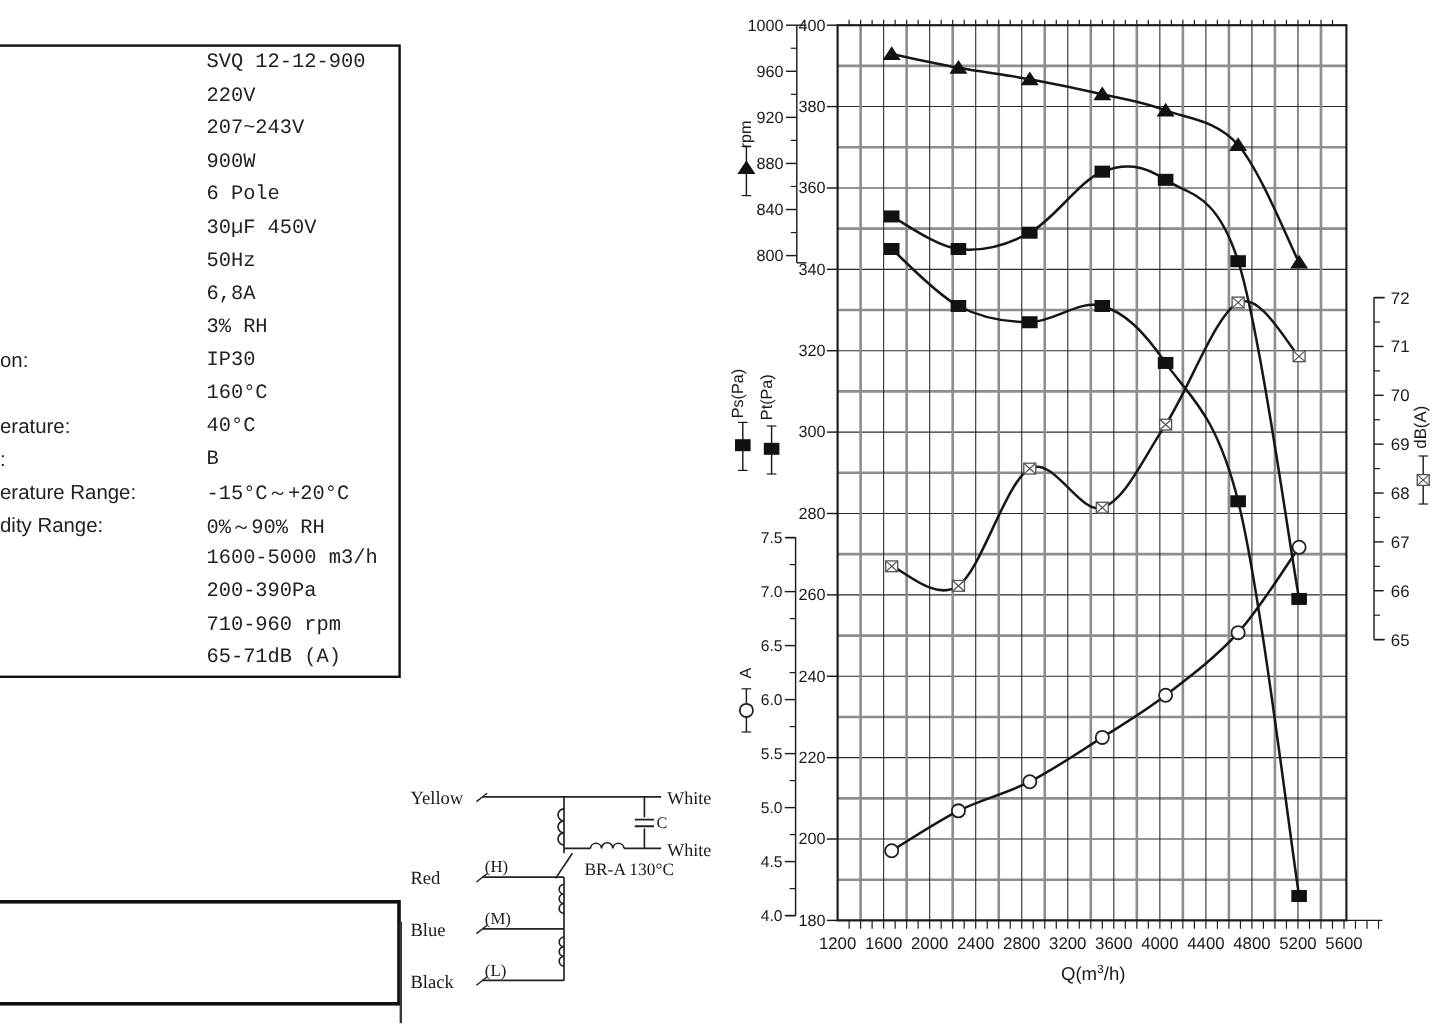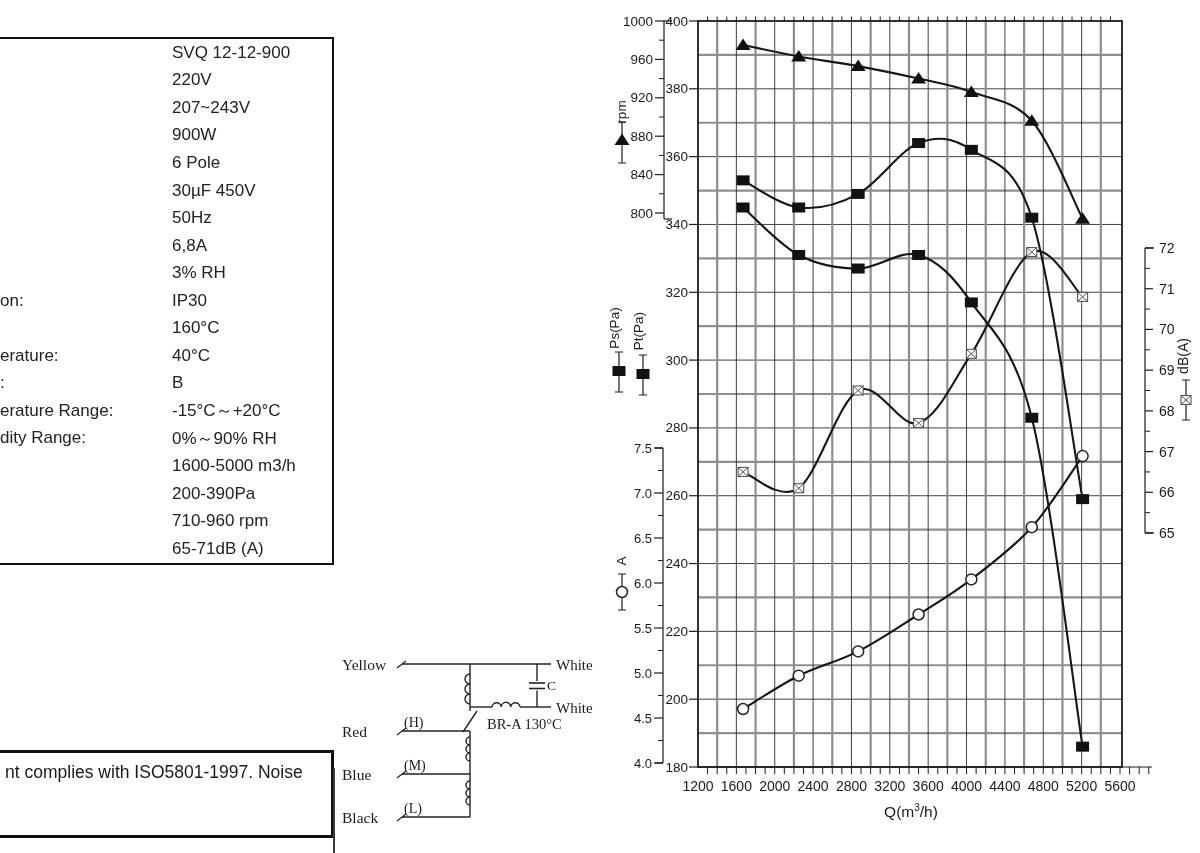--- a/index.html
+++ b/index.html
@@ -3,21 +3,21 @@
 <meta charset="utf-8">
 <style>
   html,body{margin:0;padding:0;background:#fff;}
   #canvas{position:relative;width:1200px;height:853px;background:#ffffff;overflow:hidden;
           font-family:"Liberation Sans", sans-serif;color:#1a1a1a;}
   
   #spec-box{position:absolute;left:-4px;top:37px;width:338px;height:528px;
             border:2px solid #101010;background:#fff;box-sizing:border-box;}
   .spec-row{display:flex;height:27.55px;align-items:center;font-size:17px;color:#222;}
   .spec-label{width:172px;padding-left:2px;white-space:nowrap;overflow:hidden;}
-  .spec-value{flex:1;white-space:nowrap;}
+  .spec-value{flex:1;white-space:nowrap;font-family:Liberation Mono, monospace;}
   
   #note-box{position:absolute;left:-6px;top:750px;width:340px;height:88px;
             border:3px solid #101010;background:#fff;box-sizing:border-box;
             font-size:17.5px;color:#1a1a1a;padding:5px 0 0 8px;line-height:28.5px;white-space:nowrap;}
   #extra-vline{position:absolute;left:333px;top:768px;width:2px;height:85px;background:#3a3a3a;}
   
   #wiring-svg{position:absolute;left:330px;top:640px;width:290px;height:213px;}
   #chart-svg{position:absolute;left:600px;top:0px;width:600px;height:853px;}
   svg{font-family:"Liberation Sans", sans-serif;}
 </style>
@@ -98,21 +98,20 @@
         <span class="spec-label"></span>
         <span class="spec-value">710-960 rpm</span>
       </div>
       <div class="spec-row">
         <span class="spec-label"></span>
         <span class="spec-value">65-71dB (A)</span>
       </div>
     </div>
 
   <div id="note-box">
-    <div>nt complies with ISO5801-1997. Noise</div>
   </div>
 
   <div id="extra-vline"></div>
 
   <svg id="wiring-svg" viewBox="0 0 290 213">
       <text x="12" y="30" fill="#1a1a1a" font-size="15.5" text-anchor="start" font-family="&quot;Liberation Serif&quot;, serif">Yellow</text>
       <text x="12" y="97" fill="#1a1a1a" font-size="15.5" text-anchor="start" font-family="&quot;Liberation Serif&quot;, serif">Red</text>
       <text x="74" y="87" fill="#1a1a1a" font-size="14" text-anchor="start" font-family="&quot;Liberation Serif&quot;, serif">(H)</text>
       <text x="12" y="140" fill="#1a1a1a" font-size="15.5" text-anchor="start" font-family="&quot;Liberation Serif&quot;, serif">Blue</text>
       <text x="74" y="130" fill="#1a1a1a" font-size="14" text-anchor="start" font-family="&quot;Liberation Serif&quot;, serif">(M)</text>

